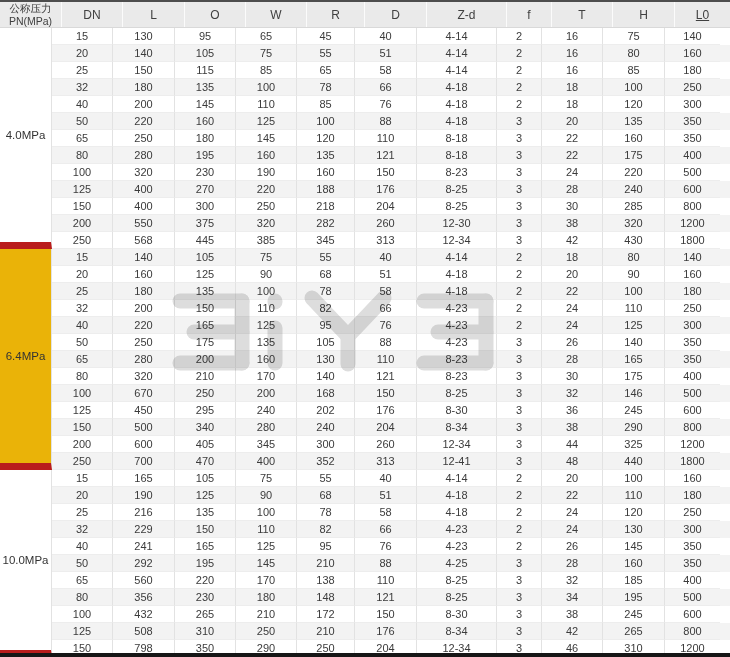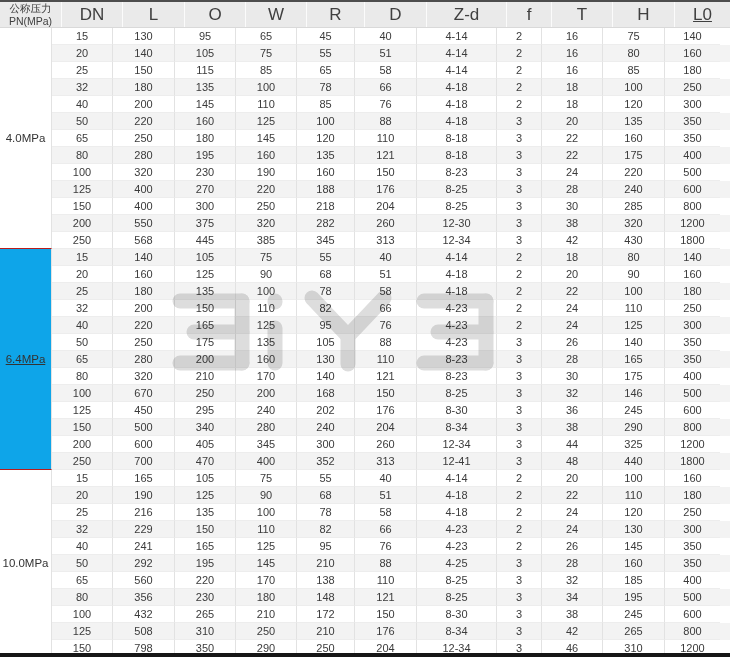--- a/index.html
+++ b/index.html
@@ -18,33 +18,33 @@
   .header-row{
     display:grid;
     grid-template-columns:62px 61px 62px 61px 61px 58px 62px 80px 45px 61px 62px 55px;
     height:28px;box-sizing:border-box;
     background:var(--c-header);
     border-top:2px solid #4d4d4d;
     border-bottom:1px solid #d9d9d9;
   }
   .h-cell{
     display:flex;flex-direction:column;align-items:center;justify-content:center;
-    font-size:17px;box-sizing:border-box;border-right:1px solid #fbfbfb;
+    font-size:12px;box-sizing:border-box;border-right:1px solid #fbfbfb;
     color:#404040;
   }
   .h-cell:last-child{border-right:none;text-decoration:underline;}
   .h-cell.pressure{font-size:10.5px;line-height:1.2;}
   
   .section{display:flex;box-sizing:border-box;}
   .pressure-cell{
     width:52px;box-sizing:border-box;display:flex;align-items:center;justify-content:center;
-    font-size:11.5px;border-right:1px solid var(--c-border);border-bottom:1px solid #b91c1c;
+    font-size:11.5px;border-right:1px solid var(--c-border);border-bottom:7px solid #b91c1c;
     background:#fff;color:#333;
   }
-  .pressure-cell.alt{background:#0ea5e9;text-decoration:underline;}
+  .pressure-cell.alt{background:#eab308;}
   .rows{flex:1;}
   .data-row{
     display:grid;
     grid-template-columns:61px 62px 61px 61px 58px 62px 80px 45px 61px 62px 55px;
     height:17px;box-sizing:border-box;background:#fff;
   }
   .data-row.alt{background:var(--c-stripe);}
   .cell{
     display:flex;align-items:center;justify-content:center;
     font-size:11px;box-sizing:border-box;

